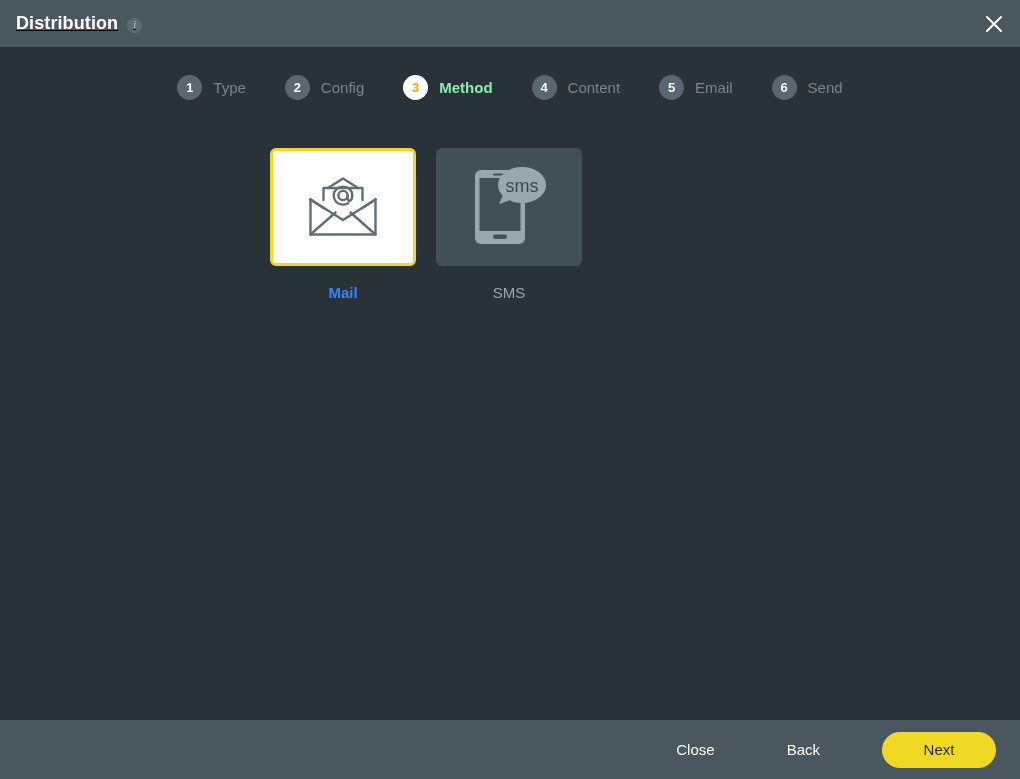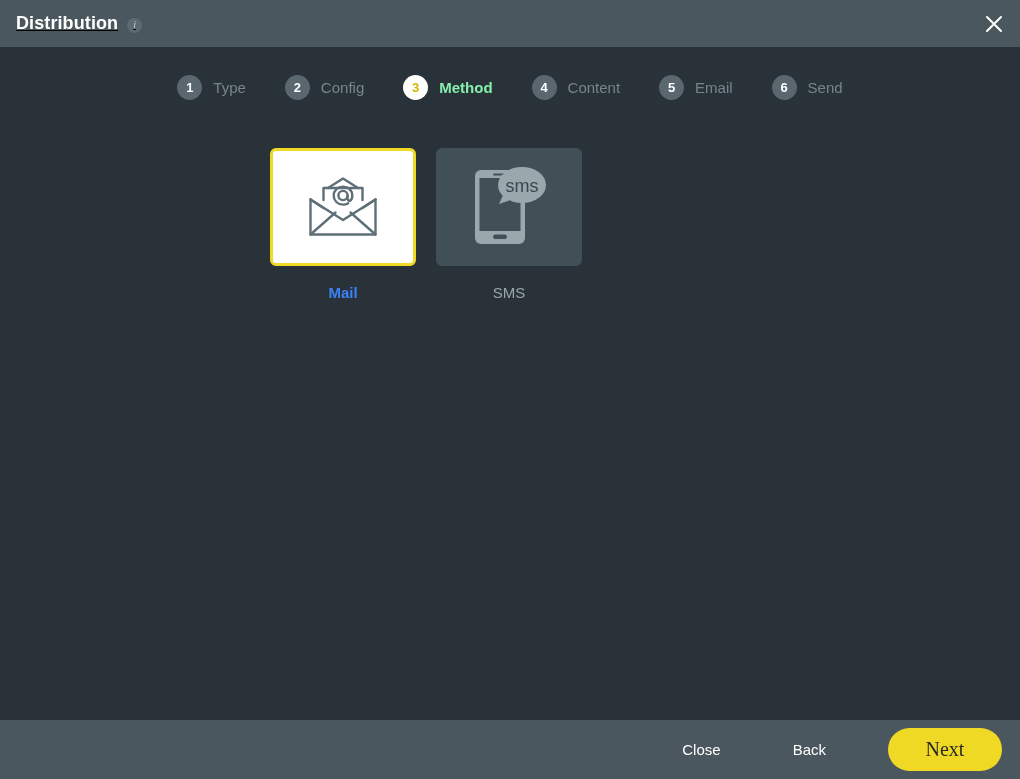--- a/index.html
+++ b/index.html
@@ -167,44 +167,44 @@
   .method-tile svg { display: block; }
 
   
   .footer {
     height: 59px;
     min-height: 59px;
     background: #4a575e;
     display: flex;
     align-items: center;
     justify-content: flex-end;
-    padding-right: 18px;
+    padding-right: 24px;
     box-sizing: border-box;
     gap: 0;
   }
   .footer-link {
     color: #ffffff;
     font-size: 15px;
     background: none;
     border: none;
     cursor: pointer;
     font-family: "Liberation Sans", sans-serif;
     padding: 8px 10px;
     margin-right: 52px;
   }
   .btn-primary {
     background: #efd925;
     color: #2b2b23;
-    font-size: 20px;
+    font-size: 15px;
     border: none;
     border-radius: 22px;
     width: 114px;
-    height: 43px;
-    cursor: pointer;
-    font-family: Liberation Serif, serif;
+    height: 36px;
+    cursor: pointer;
+    font-family: Liberation Sans, sans-serif;
   }
 </style>
 </head>
 <body>
 
 <div class="dialog">
 
   <div class="titlebar">
     <span class="title-text">Distribution</span>
     <span class="info-badge">i</span>

